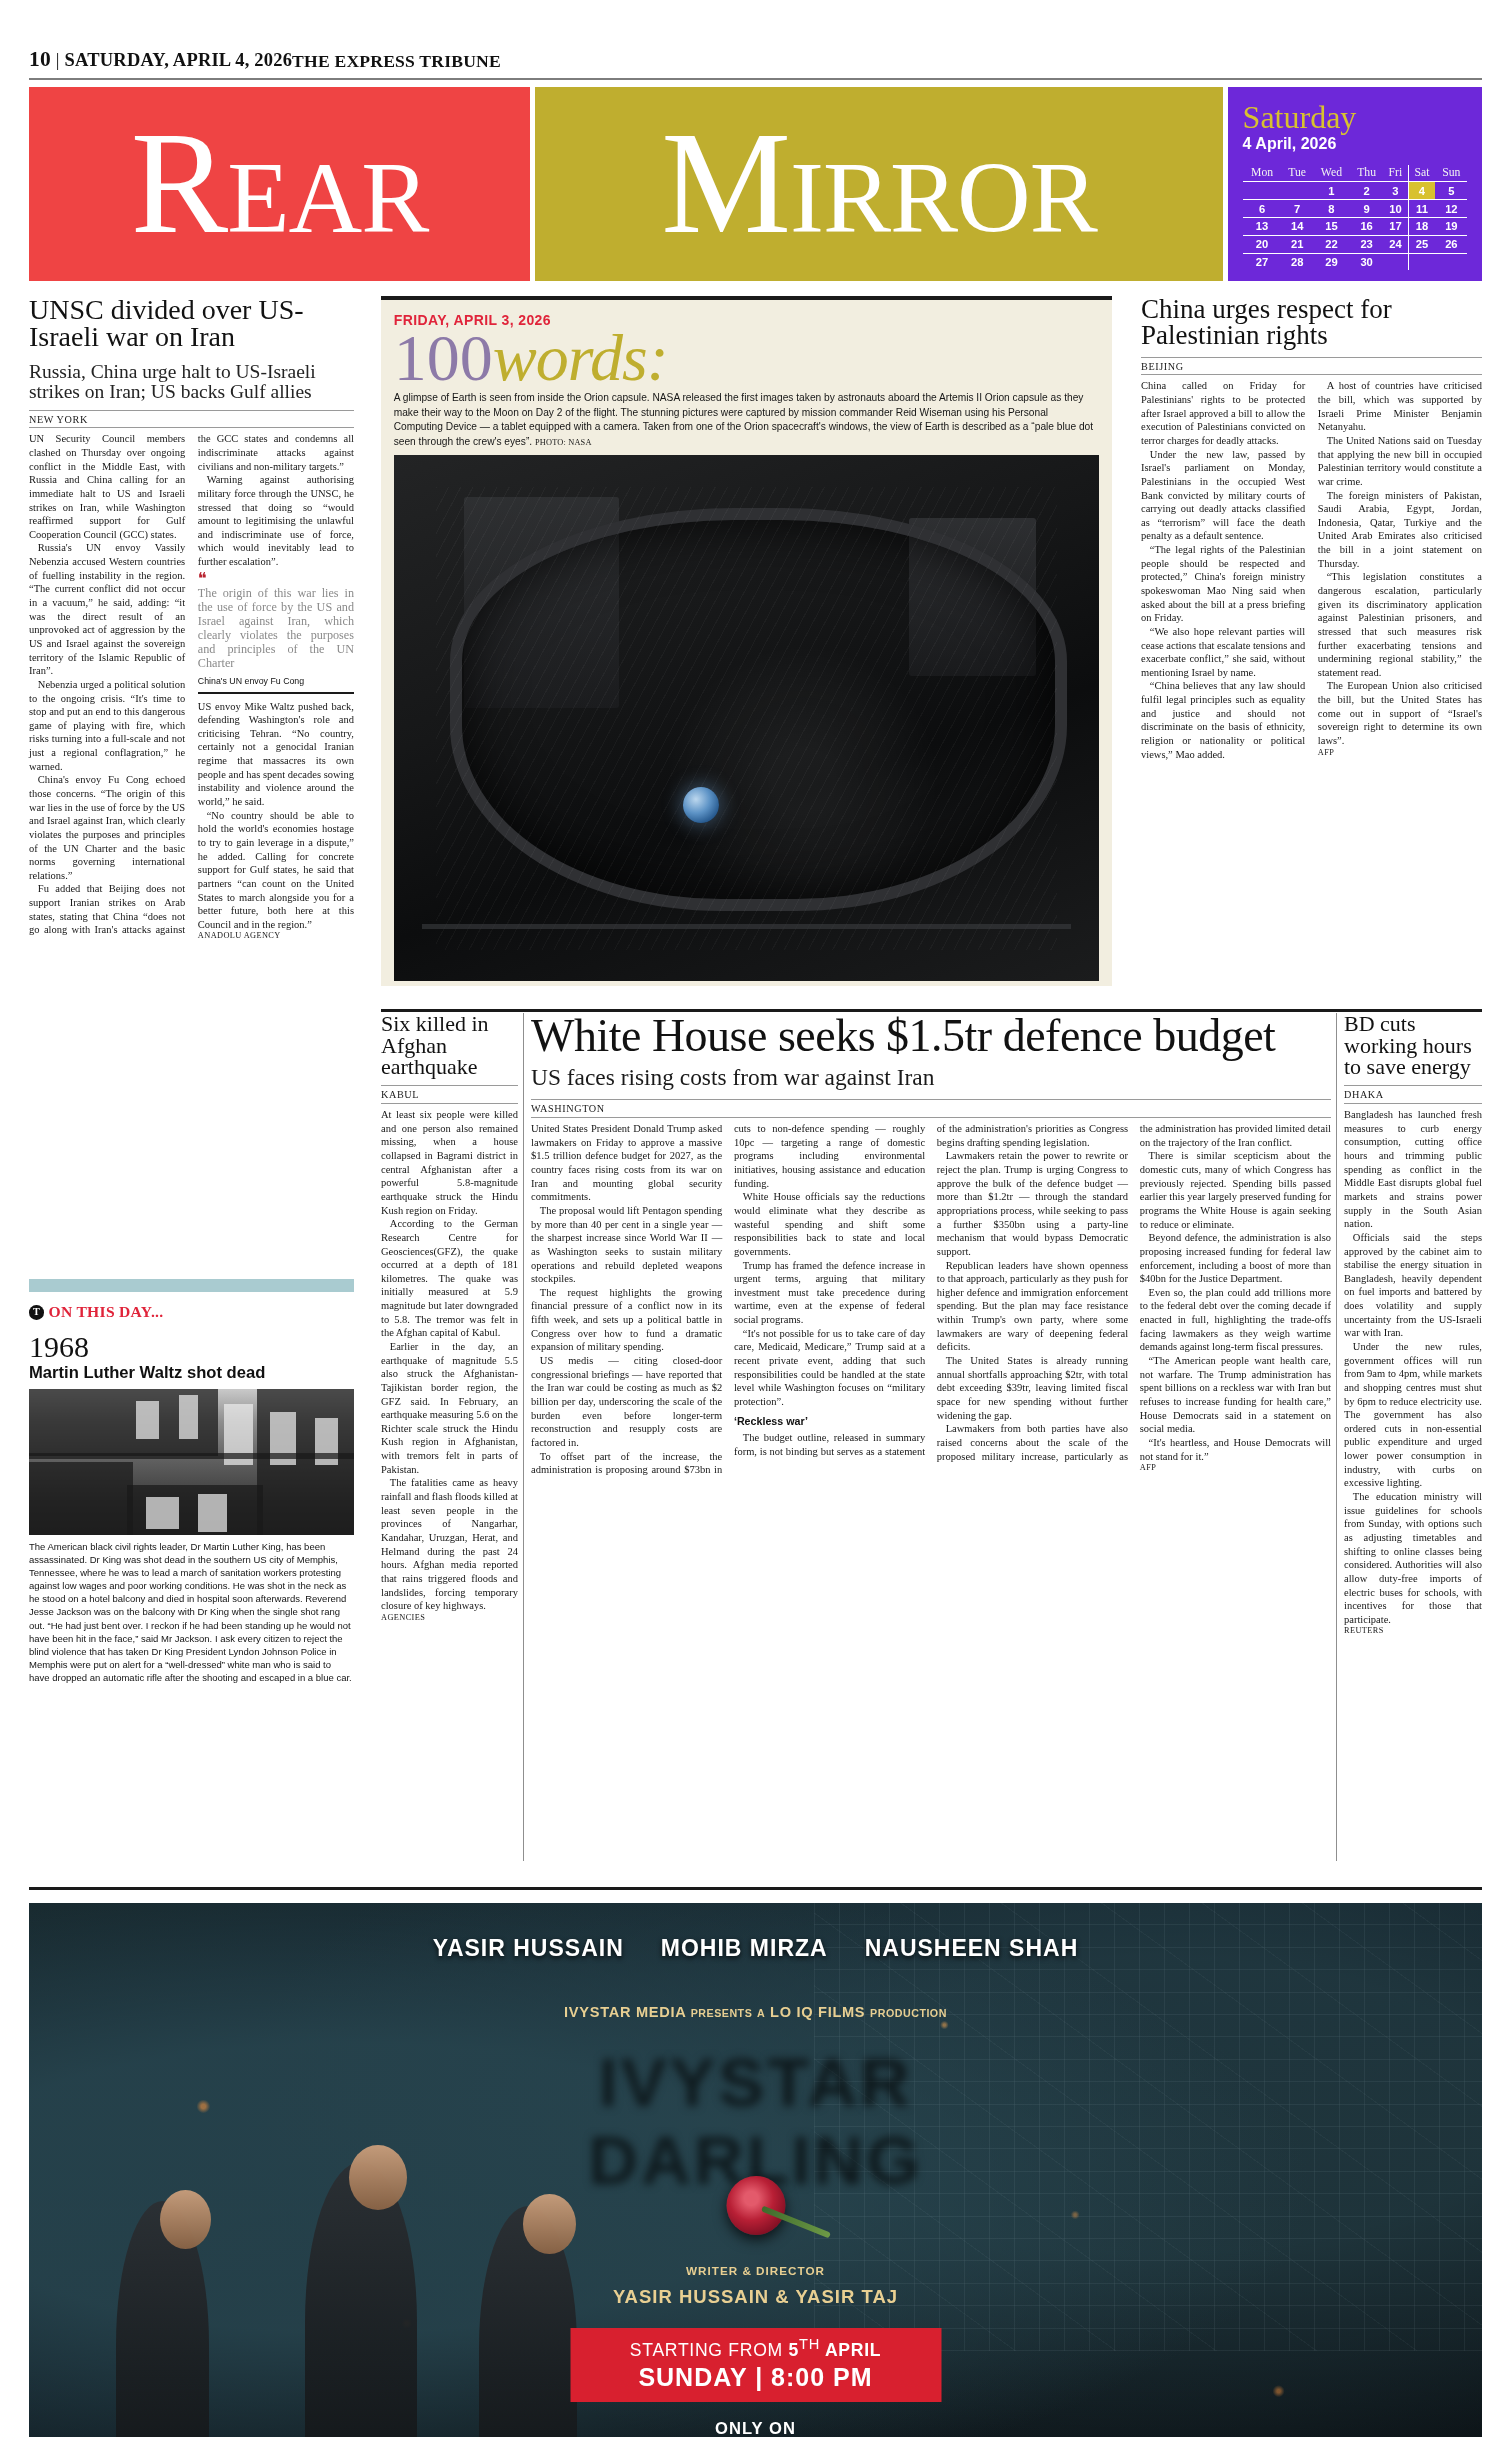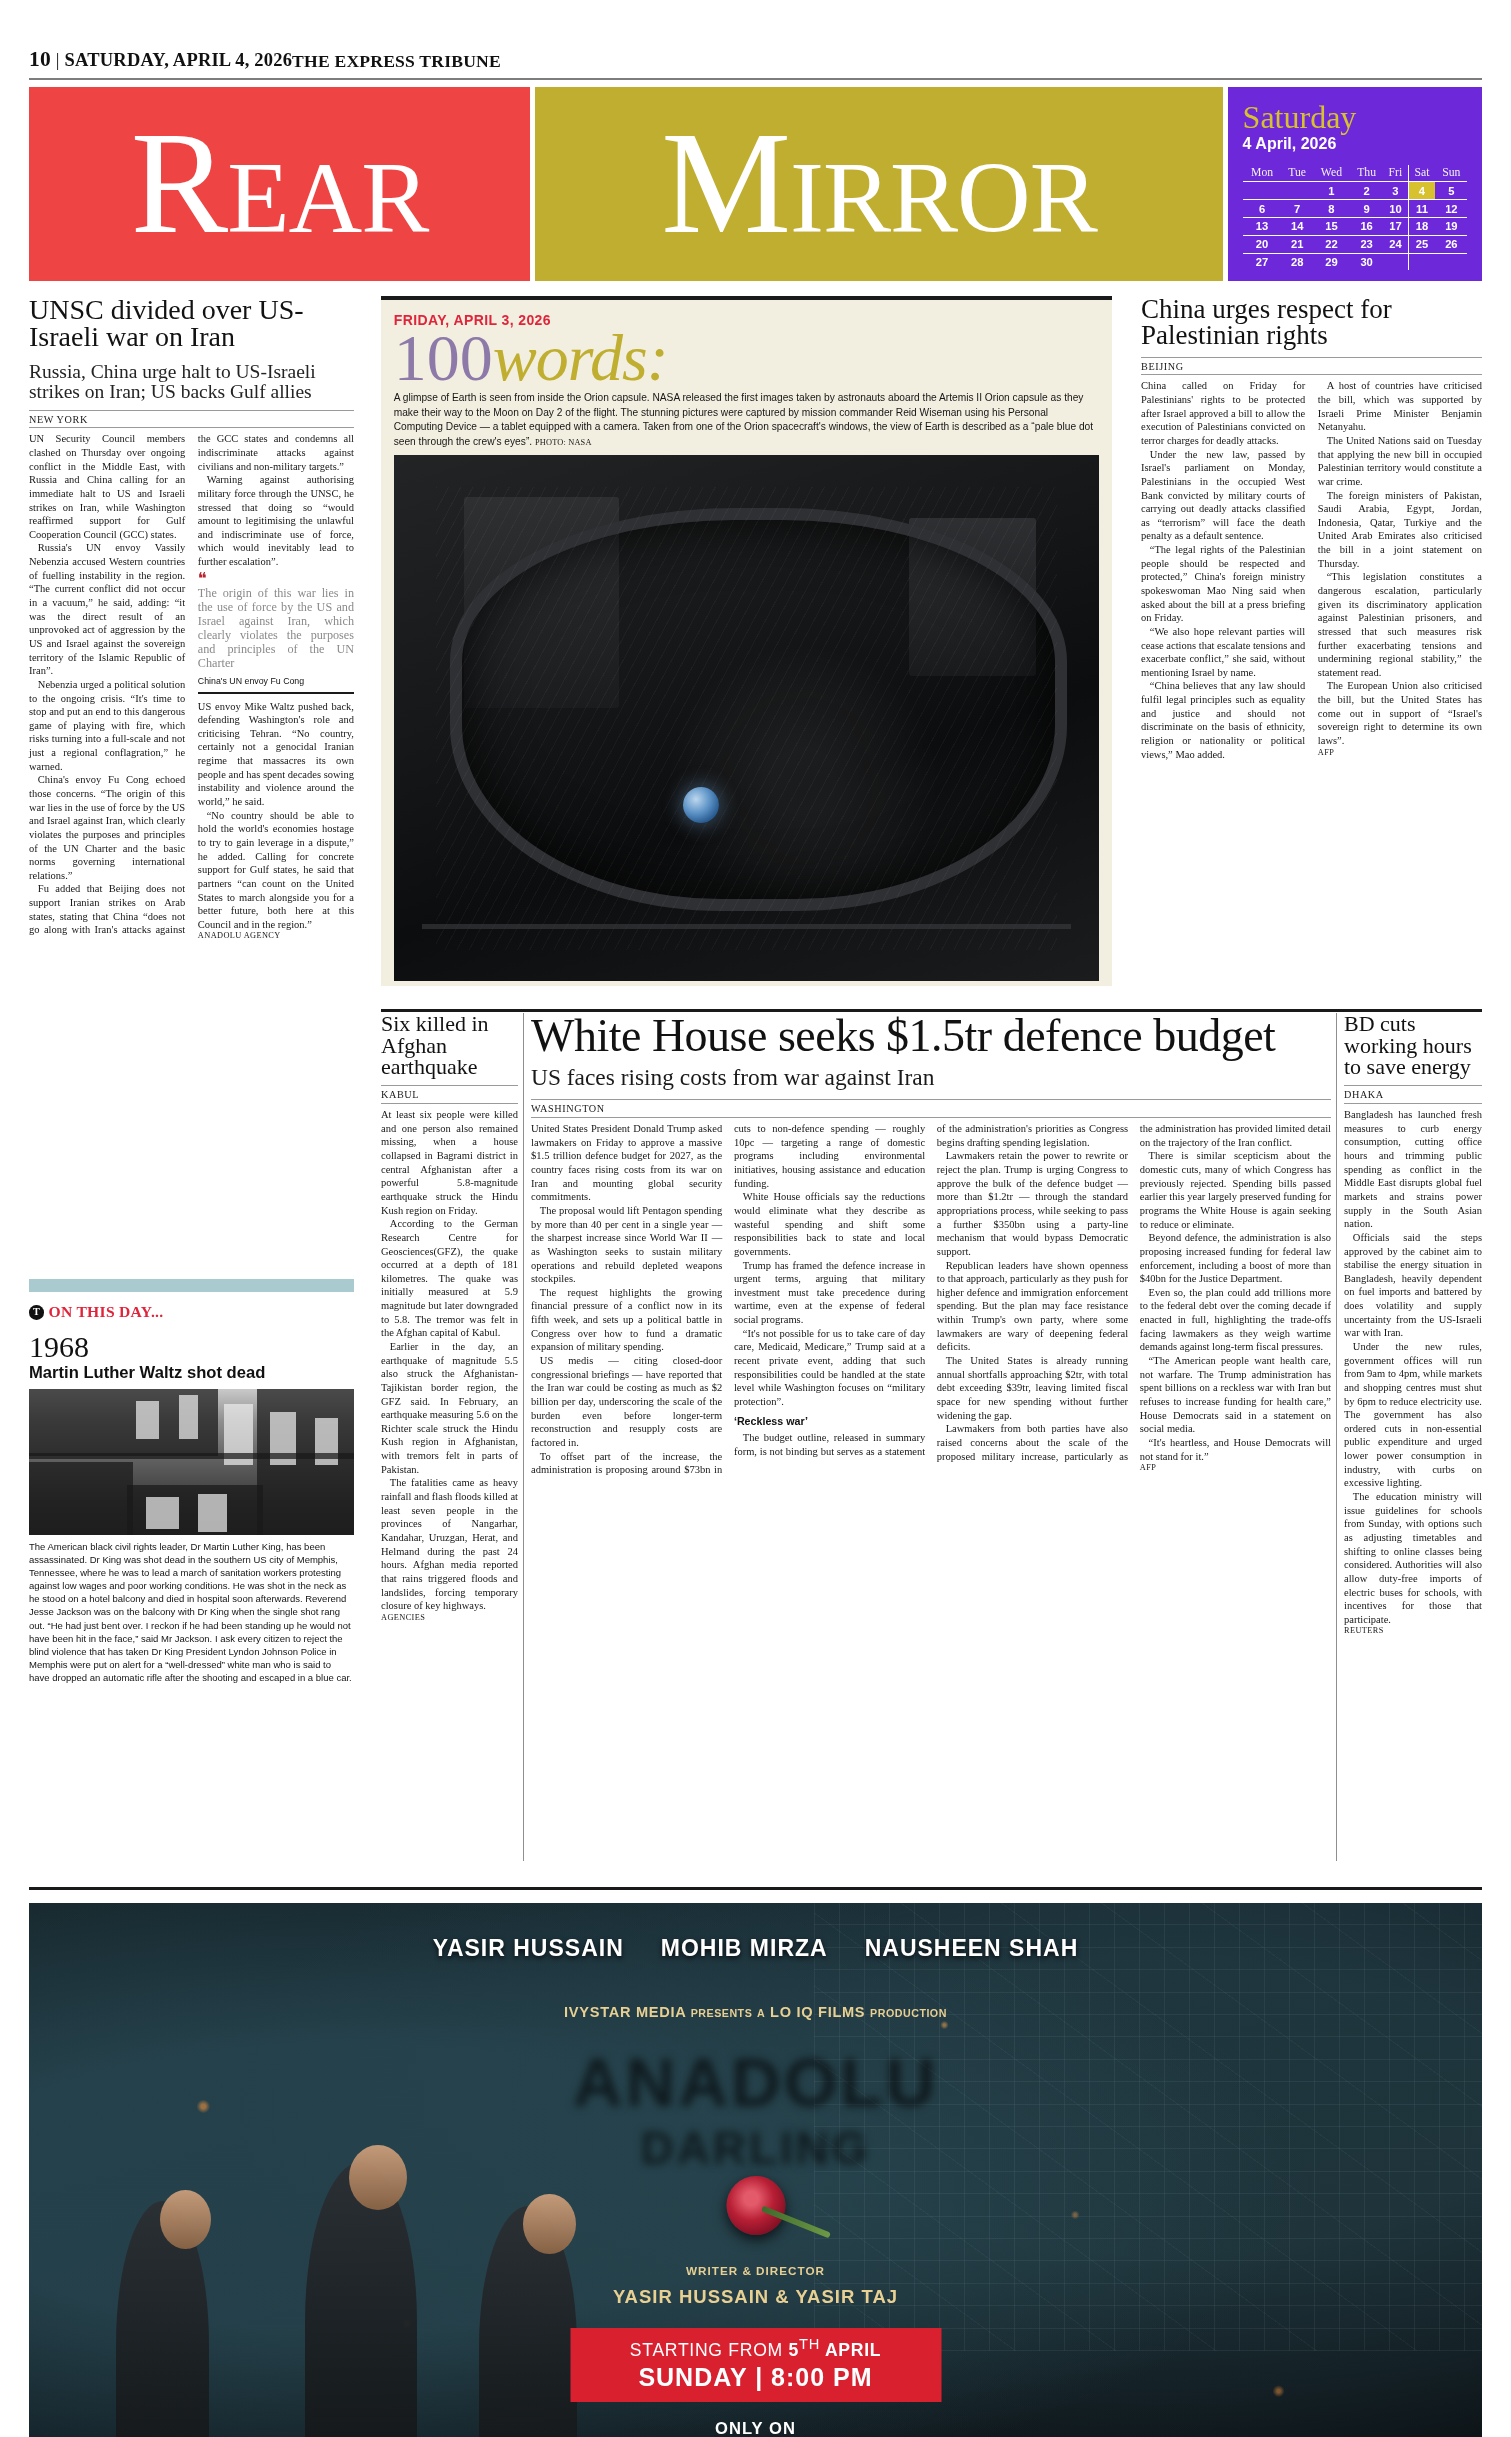--- a/index.html
+++ b/index.html
@@ -133,21 +133,21 @@
      text-shadow:0 1.5px 4.9px rgba(0,0,0,.85);align-items:flex-end;}
   .ad-presents{position:absolute;left:0;right:0;top:101px;text-align:center;
      font-family:"Liberation Sans",sans-serif;font-weight:bold;font-size:14.6px;letter-spacing:0.7px;color:#e8cf92;}
   .ad-presents .sm{font-size:10.7px;letter-spacing:0.5px;}
   .ad-title1,.ad-title2{position:absolute;left:0;right:0;text-align:center;
      font-family:"Liberation Sans",sans-serif;font-weight:bold;letter-spacing:2.9px;
      background:linear-gradient(180deg,#f3dba4 0%,#c9a košeli 0%,#caa24a 42%,#8d672a 78%,#d8bd7c 100%);
      -webkit-background-clip:text;background-clip:text;color:transparent;
      text-shadow:0 2.9px 8.8px rgba(0,0,0,.6);}
   .ad-title1{top:137px;font-size:69px;}
-  .ad-title2{top:215px;font-size:46px;}
+  .ad-title2{top:215px;font-size:69px;}
   .ad-rose{position:absolute;left:50%;top:273px;transform:translateX(-50%);width:59px;height:59px;border-radius:50%;
      background:radial-gradient(circle at 42% 38%,#e35a6b 0 14%,#b81f35 44%,#7d0e22 78%,#4c0714 100%);
      box-shadow:0 4.9px 12.7px rgba(0,0,0,.7);}
   .ad-rose:after{content:"";position:absolute;left:56%;top:72%;width:73px;height:5.9px;border-radius:2.9px;
      background:linear-gradient(90deg,#3f6a2c,#6d9a46);transform:rotate(22deg);}
   .ad-wd{position:absolute;left:0;right:0;top:361px;text-align:center;
      font-family:"Liberation Sans",sans-serif;font-weight:bold;font-size:11.7px;letter-spacing:1px;color:#e8cf92;}
   .ad-wdn{position:absolute;left:0;right:0;top:383px;text-align:center;
      font-family:"Liberation Sans",sans-serif;font-weight:bold;font-size:18.5px;letter-spacing:1px;color:#e8cf92;}
   .ad-redbar{position:absolute;left:50%;transform:translateX(-50%);top:425px;width:371px;background:#d8202f;
@@ -436,21 +436,21 @@
       </div>
 
       <div class="ad-presents">
         <span>IVYSTAR MEDIA</span>
         <span class="sm">PRESENTS</span>
         <span class="sm">A</span>
         <span>LO IQ FILMS</span>
         <span class="sm">PRODUCTION</span>
       </div>
 
-      <div class="ad-title1">ANADOLU</div>
+      <div class="ad-title1">IVYSTAR</div>
       <div class="ad-title2">DARLING</div>
       <div class="ad-rose"></div>
 
       <div class="ad-wd">WRITER &amp; DIRECTOR</div>
       <div class="ad-wdn">YASIR HUSSAIN &amp; YASIR TAJ</div>
 
       <div class="ad-redbar">
         <div class="l1"><span>STARTING FROM </span><b>5</b><sup>TH</sup><b> APRIL</b></div>
         <div class="l2">SUNDAY  |  8:00 PM</div>
       </div>

